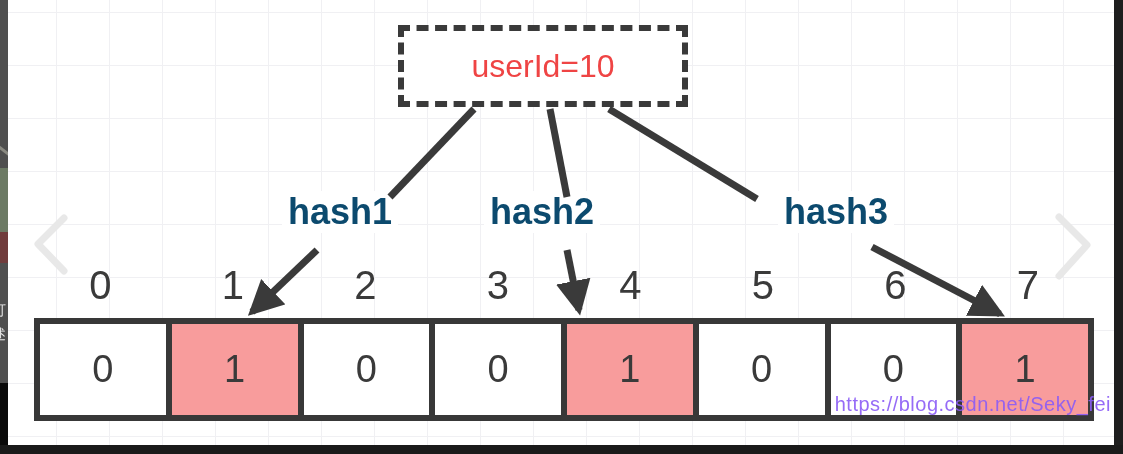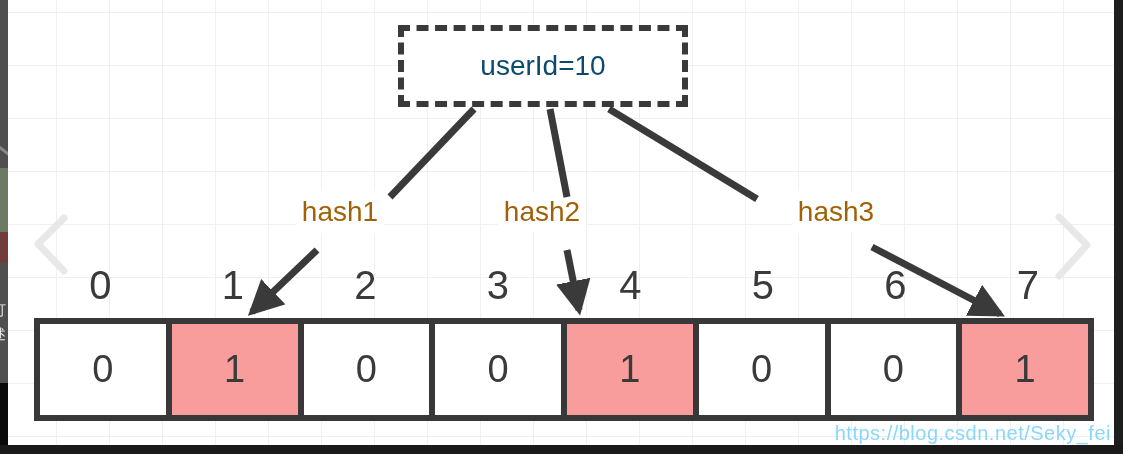--- a/index.html
+++ b/index.html
@@ -29,29 +29,29 @@
   .edge-left .frag.f0 { top: 302px; }
   .edge-left .frag.f1 { top: 326px; }
   .edge-right  { position: absolute; right: 0; top: 0; width: 9px; height: 454px; background: #1e1e1e; }
   .edge-bottom { position: absolute; left: 0; bottom: 0; width: 1123px; height: 9px; background: #1a1a1a; }
 
   
   .userid-box {
     position: absolute; left: 398px; top: 25px; width: 290px; height: 82px;
     border: 6px dashed #3a3a3a; background: #ffffff;
     display: flex; align-items: center; justify-content: center;
-    font-size: 28px; color: #0c4a6e; z-index: 3;
+    font-size: 32px; color: #ef4444; z-index: 3;
   }
 
   
   .hash-label {
     position: absolute; top: 191px; height: 42px; line-height: 42px;
     transform: translateX(-50%);
     background: #ffffff; padding: 0 6px;
-    font-size: 28px; color: #a16207; z-index: 2; white-space: nowrap;
+    font-size: 36px; color: #0c4a6e; z-index: 2; white-space: nowrap; font-weight: bold;
   }
   .hash-label.h1 { left: 340px; }
   .hash-label.h2 { left: 542px; }
   .hash-label.h3 { left: 836px; }
 
   
   svg.links { position: absolute; left: 0; top: 0; width: 1123px; height: 454px; z-index: 4; pointer-events: none; }
   svg.links line { stroke: #3a3a3a; stroke-width: 7; }
 
   
@@ -77,22 +77,22 @@
   .bit-cell.set { background: #f89c9c; }
 
   
   svg.chevron { position: absolute; z-index: 1; }
   svg.chevron polyline { fill: none; stroke: #e8e8e8; stroke-width: 7; stroke-linecap: round; stroke-linejoin: round; }
   .chevron.prev { left: 30px;  top: 210px; cursor: pointer; }
   .chevron.next { left: 1050px; top: 208px; cursor: pointer; }
 
   
   .watermark {
-    position: absolute; right: 12px; top: 422px; z-index: 5;
-    font-size: 20px; color: #7dd3fc; opacity: 0.9; letter-spacing: 0.5px;
+    position: absolute; right: 12px; top: 393px; z-index: 5;
+    font-size: 20px; color: #8b5cf6; opacity: 0.9; letter-spacing: 0.5px;
   }
 </style>
 </head>
 <body>
 
 <div class="canvas"></div>
 
 <div class="edge-left">
   <div class="seg-line"></div>
   <div class="seg-green"></div>

